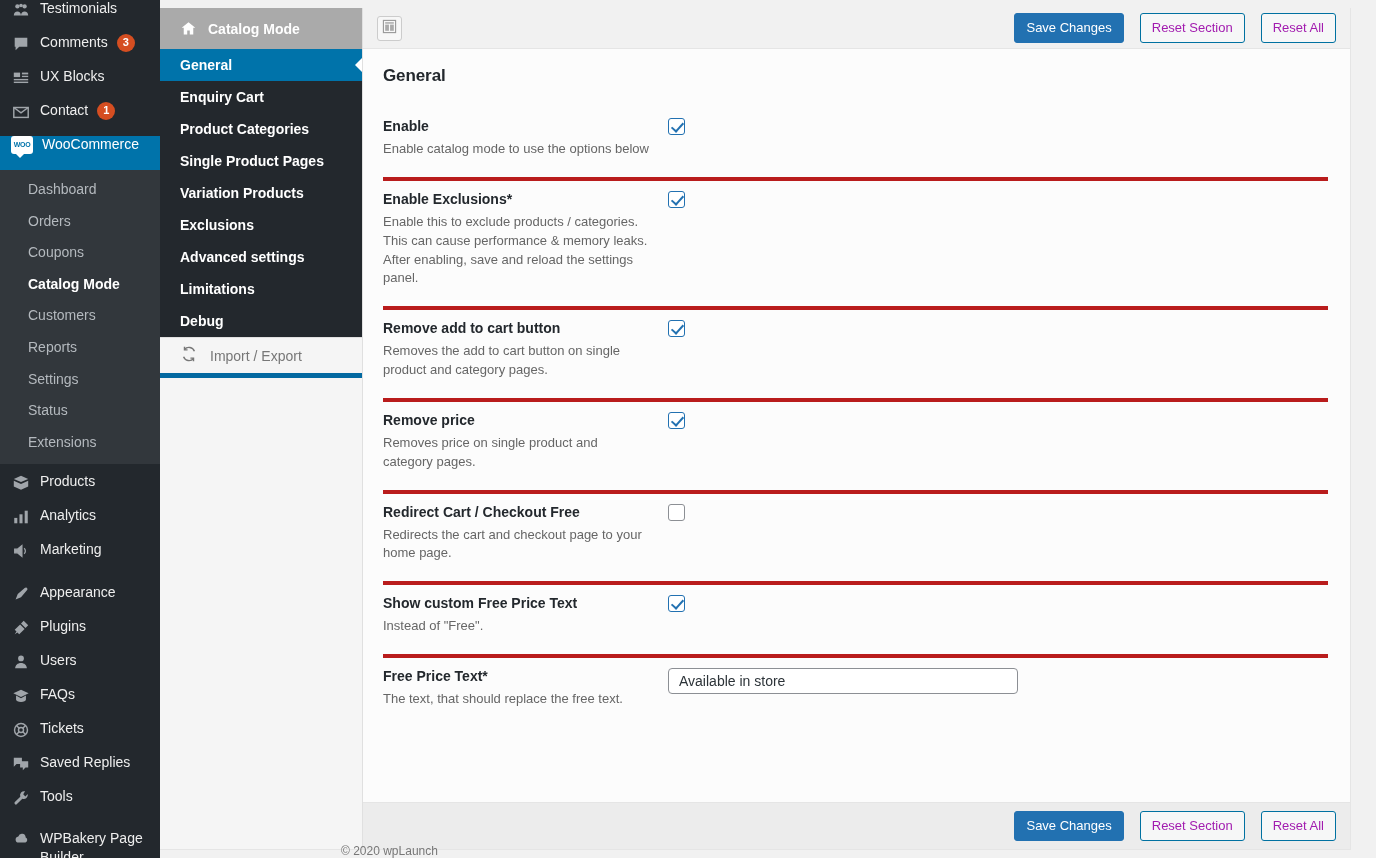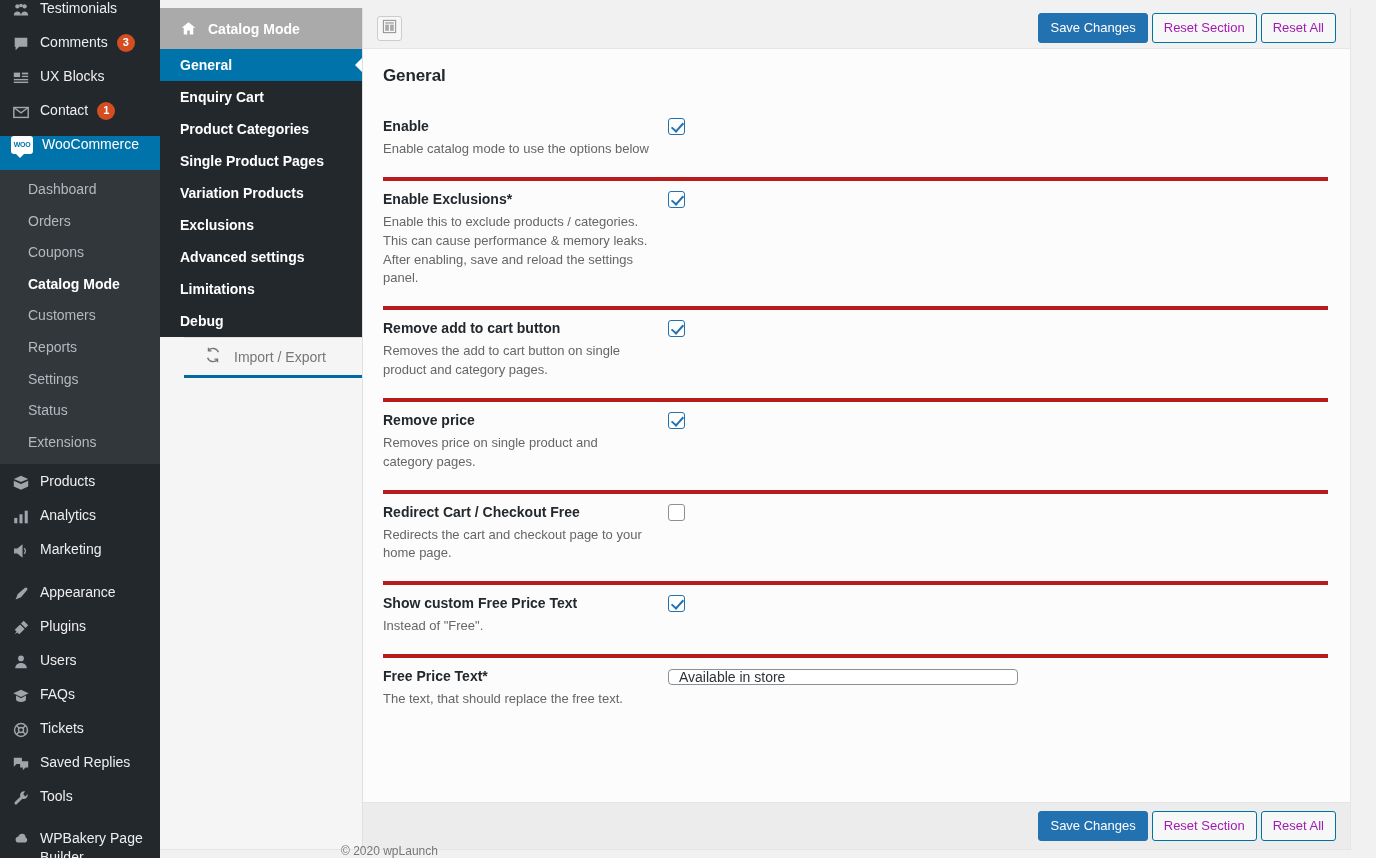--- a/index.html
+++ b/index.html
@@ -98,42 +98,41 @@
   .nav-item.active { background: #0073aa; }
   .nav-item.active::after {
     content: ""; position: absolute; right: 0; top: 50%;
     margin-top: -7px; border: 7px solid transparent;
     border-right-color: #fff;
   }
   .nav-tool {
     height: 41px; display: flex; align-items: center; gap: 12px;
     padding: 0 20px; color: #777; font-size: 14px;
     background: #f5f5f5; border-top: 1px solid #e0e0e0;
-    border-bottom: 3px solid #0369a1;
-    margin-left: 24px;
+    border-bottom: 5px solid #0369a1;
   }
   .nav-filler { flex: 1; background: #f5f5f5; }
 
   
   .redux-main {
     flex: 1; display: flex; flex-direction: column;
     background: #fcfcfc; min-width: 0;
   }
   .redux-header {
     height: 41px; background: #f1f1f1;
     border-bottom: 1px solid #e5e5e5;
     display: flex; align-items: center; justify-content: space-between;
     padding: 0 14px 0 14px; flex-shrink: 0;
   }
   .expand-btn {
     width: 25px; height: 25px; background: #f7f7f7;
     border: 1px solid #ccc; border-radius: 3px;
     display: flex; align-items: center; justify-content: center;
   }
-  .btn-row { display: flex; gap: 4px; align-items: flex-start; }
+  .btn-row { display: flex; gap: 16px; align-items: flex-start; }
   .btn {
     height: 30px; padding: 0 11px; border-radius: 3px;
     font-size: 13px; line-height: 28px; font-family: inherit;
     border: 1px solid #0071a1; background: #f6f7f7; color: #a21caf;
     white-space: nowrap;
   }
   .btn.primary {
     background: #2271b1; border-color: #2271b1; color: #fff; font-weight: 400;
   }
   .redux-body {
@@ -166,21 +165,21 @@
     display: inline-block; position: relative;
   }
   .cb.checked { border-color: #2271b1; }
   .cb.checked::after {
     content: ""; position: absolute; left: 5px; top: 1px;
     width: 5px; height: 10px;
     border: solid #2271b1; border-width: 0 2px 2px 0;
     transform: rotate(42deg);
   }
   .text-input {
-    width: 350px; height: 16px; padding: 0 10px;
+    width: 350px; height: 26px; padding: 0 10px;
     border: 1px solid #8c8f94; border-radius: 4px;
     font-size: 14px; font-family: inherit; color: #2c3338;
     background: #fff; line-height: 28px;
   }
   .redux-footer {
     height: 47px; background: #ececec;
     border-top: 1px solid #e5e5e5;
     display: flex; align-items: center; justify-content: flex-end;
     padding: 0 14px; flex-shrink: 0;
   }

